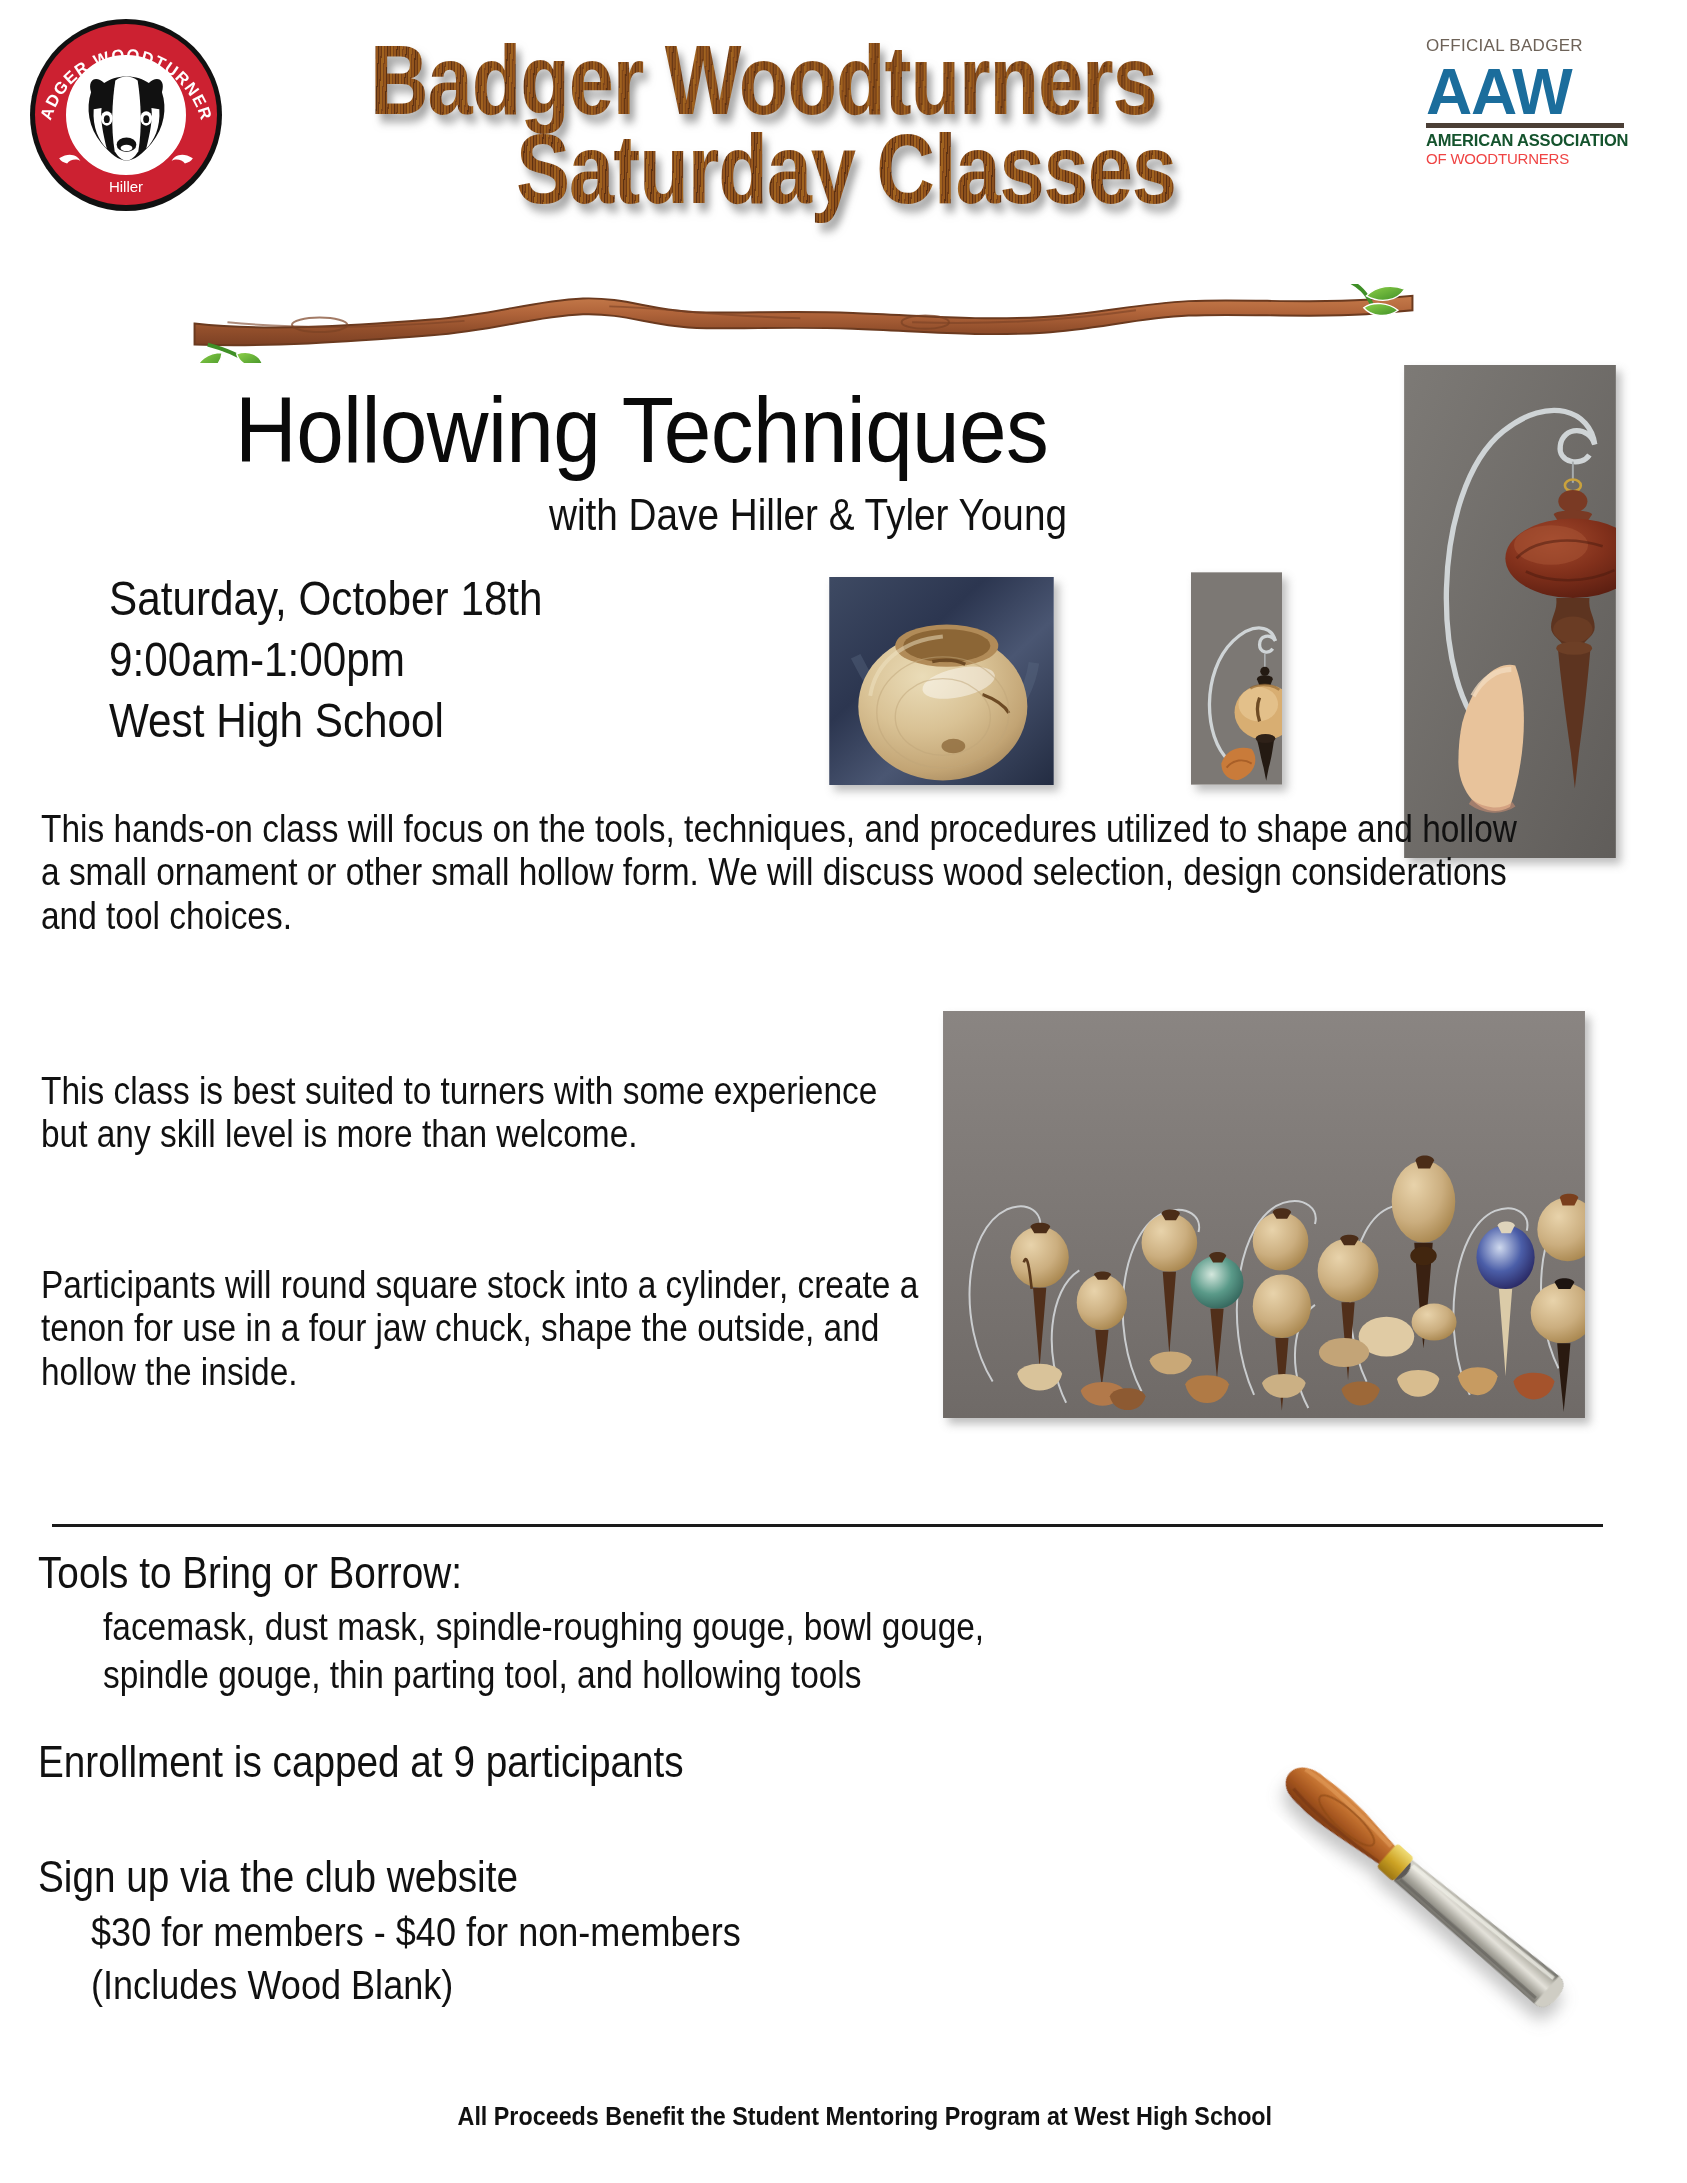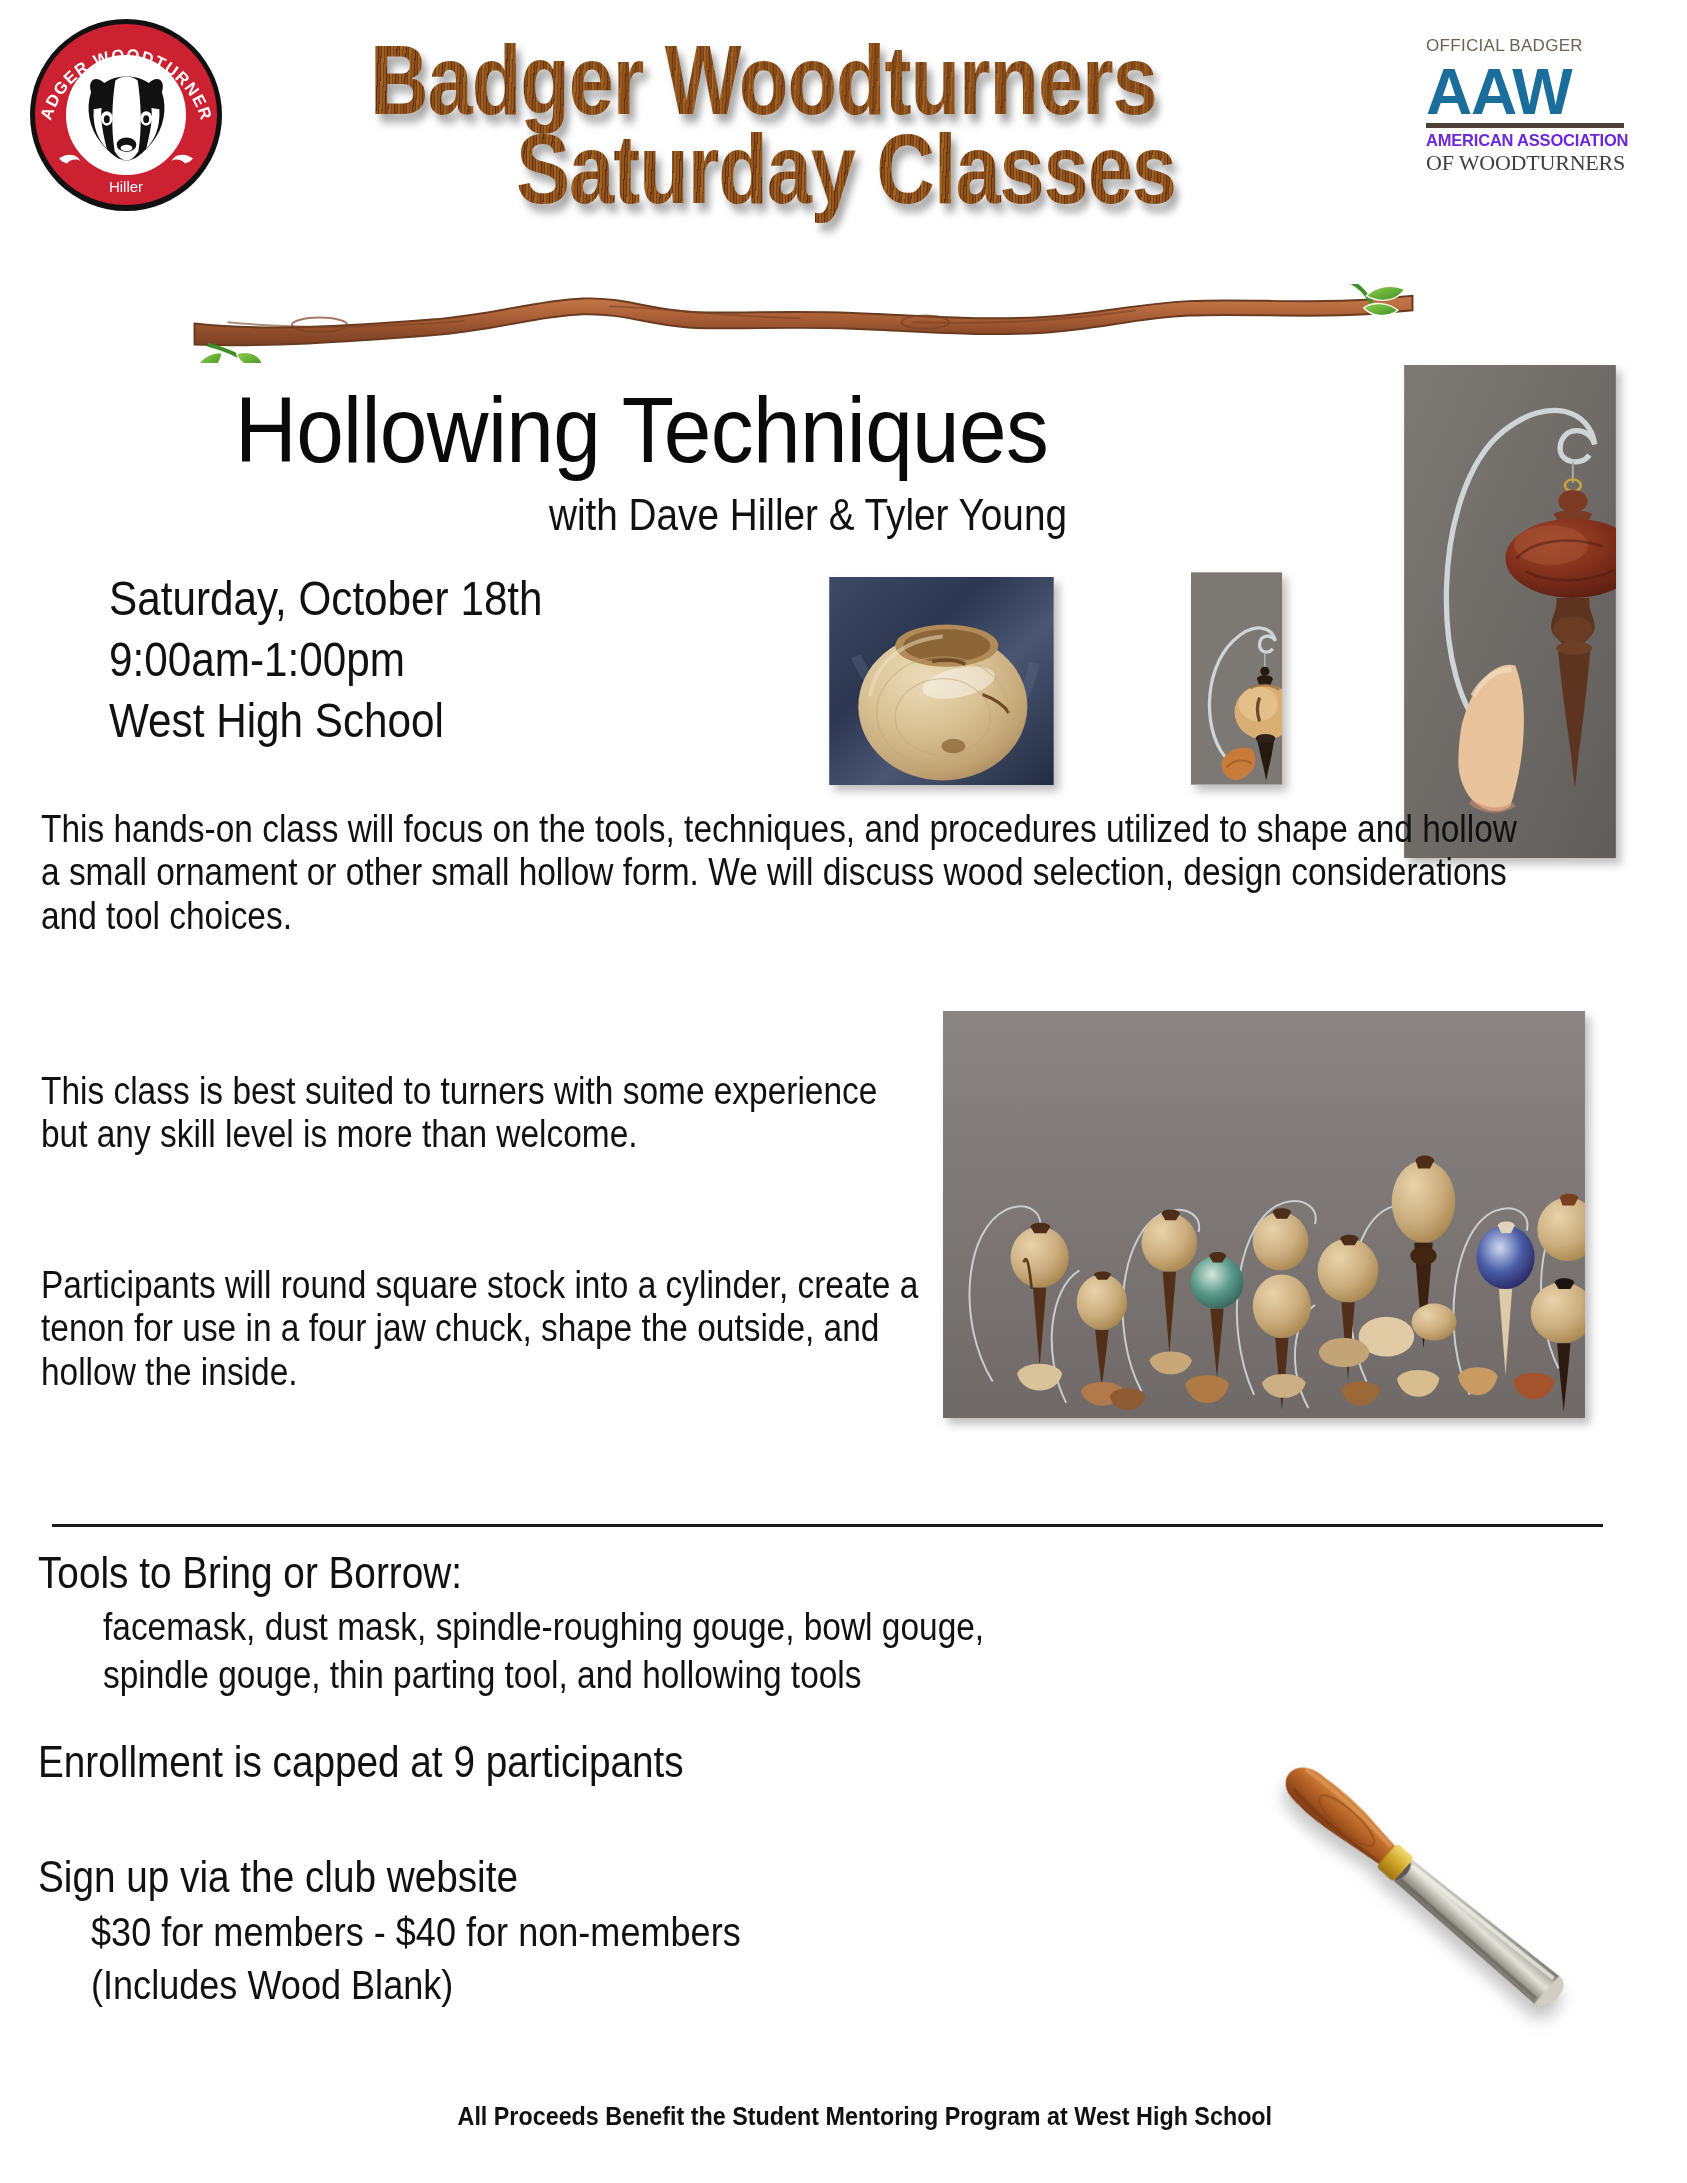--- a/index.html
+++ b/index.html
@@ -14,22 +14,22 @@
   .badge-red{position:absolute;left:5.3px;top:5.3px;right:5.3px;bottom:5.3px;border-radius:50%;background:#cc2131;}
   .badge-white{position:absolute;left:34px;top:34px;right:34px;bottom:34px;border-radius:50%;background:#fff;border:2px solid #cc2131;}
   .badge-arc-text{position:absolute;inset:0;}
   .badge-arc-text text{font-family:"Liberation Sans",sans-serif;font-weight:bold;fill:#fff;}
   .badge-city{position:absolute;left:0;right:0;bottom:16px;text-align:center;color:#fff;font-size:15px;font-family:"Liberation Sans",sans-serif;}
   
   #aaw-logo{position:absolute;left:2155;top:36px;width:198px;}
   .aaw-official{font-family:"Liberation Sans",sans-serif;font-size:17px;color:#6d6258;letter-spacing:0.3px;white-space:nowrap;}
   .aaw-main{font-family:"Liberation Sans",sans-serif;font-weight:bold;font-size:64px;line-height:.88;color:#1b6d9c;letter-spacing:-1.3px;margin-top:8px;}
   .aaw-rule{height:4.6px;background:#4b3f36;margin:2.6px 0 3.3px 0;}
-  .aaw-sub1{font-family:"Liberation Sans",sans-serif;font-weight:bold;font-size:16.5px;color:#6d28d9;letter-spacing:-0.2px;white-space:nowrap;}
-  .aaw-sub2{font-family:Liberation Serif, serif;font-size:22px;color:#404040;letter-spacing:-0.2px;white-space:nowrap;}
+  .aaw-sub1{font-family:"Liberation Sans",sans-serif;font-weight:bold;font-size:16.5px;color:#14532d;letter-spacing:-0.2px;white-space:nowrap;}
+  .aaw-sub2{font-family:Liberation Sans, sans-serif;font-size:15px;color:#ef4444;letter-spacing:-0.2px;white-space:nowrap;}
   
   .woodtitle{
     position:absolute;font-family:"Liberation Sans", sans-serif;font-weight:bold;
     letter-spacing:-1.3px;
     color:transparent;
     background-image:
       repeating-linear-gradient(93deg,
         #5d3112 0px,#5d3112 1.3px,#8a4f1d 1.3px,#8a4f1d 3.3px,
         #6f3a14 3.3px,#6f3a14 4.6px,#a1631f 4.6px,#a1631f 7.3px,
         #7c441a 7.3px,#7c441a 8.6px,#96561c 8.6px,#96561c 11.2px);

